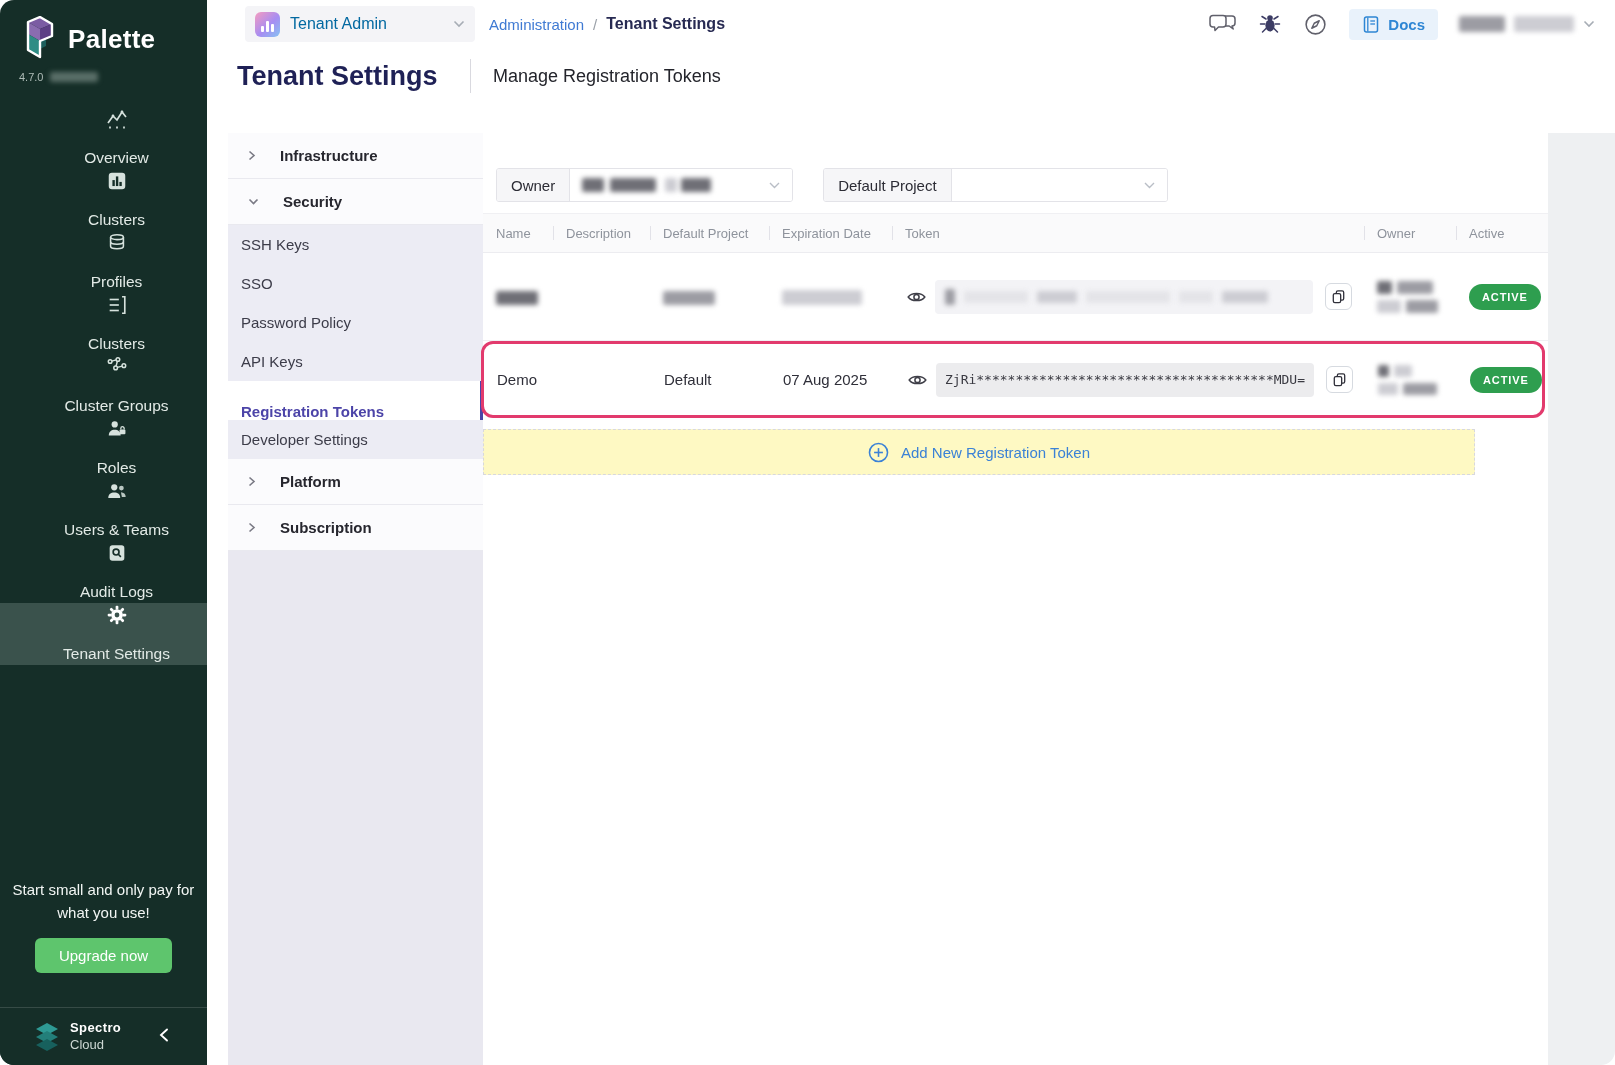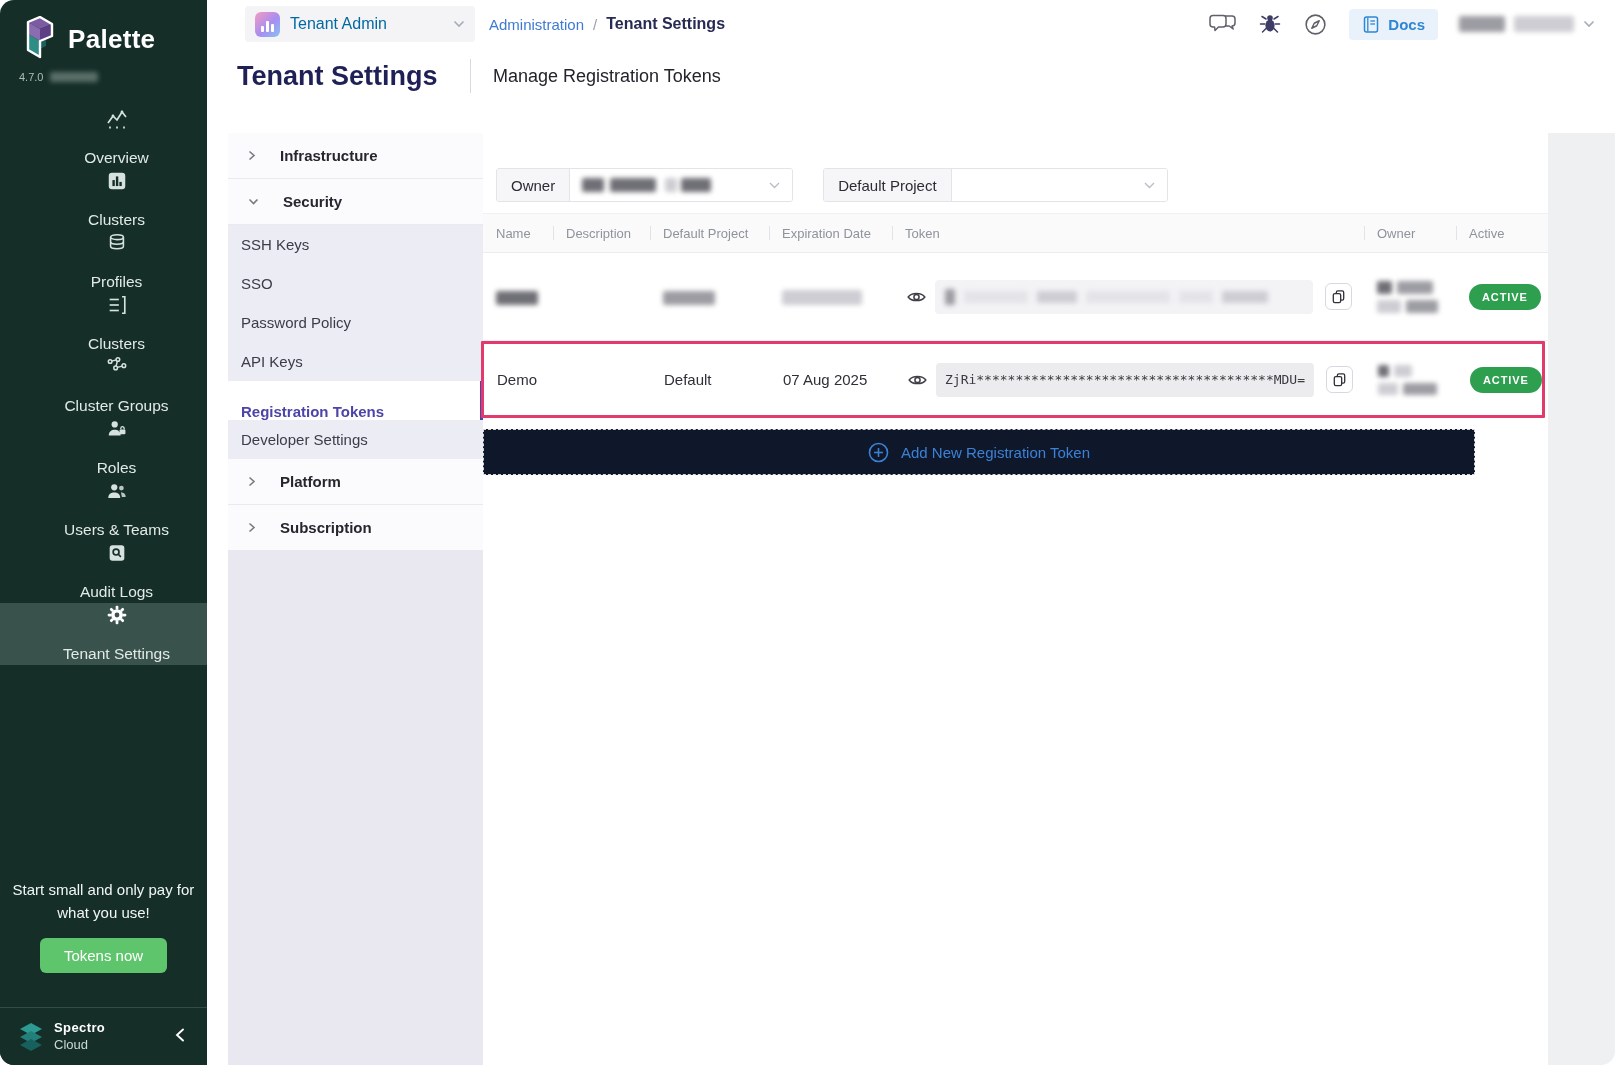--- a/index.html
+++ b/index.html
@@ -18,21 +18,21 @@
   .version-row { padding:9px 0 0 19px; font-size:11px; color:#aebcb7; display:flex; align-items:center; gap:7px; }
   .side-nav { margin-top:24px; }
   .nav-item { height:62px; display:flex; align-items:center; gap:18px; padding-left:26px; font-size:15.5px; color:#e2eae6; cursor:pointer;flex-direction:column; }
   .nav-item.active { background:#3a524c; }
   .nicon { width:24px; height:24px; display:flex; align-items:center; justify-content:center; flex:0 0 24px; }
 
   .promo { position:absolute; left:0; right:0; bottom:92px; text-align:center; font-size:15px; color:#f2f6f4; line-height:1.5; }
   .promo-text { width:200px; margin:0 auto; }
   .upgrade { margin-top:14px; background:#5ec56d; border:none; color:#fff; font-size:15px; padding:9px 24px; border-radius:6px; font-family:inherit; cursor:pointer; }
 
-  .side-footer { position:absolute; left:0; right:0; bottom:0; height:58px; border-top:1px solid rgba(255,255,255,.14); display:flex; align-items:center; gap:10px; padding:0 18px; background:#152e28; }
+  .side-footer { position:absolute; left:0; right:0; bottom:0; height:58px; border-top:1px solid rgba(255,255,255,.14); display:flex; align-items:center; gap:10px; padding:0 34px; background:#152e28; }
   .brand { font-size:13px; line-height:1.25; }
   .brand-top { display:block; font-weight:700; color:#fff; letter-spacing:.4px; }
   .brand-bottom { display:block; color:#cdd8d4; }
   .collapse-btn { margin-left:auto; cursor:pointer; background:none; border:none; padding:4px; }
 
   
   .topbar { position:absolute; left:207px; top:0; width:1408px; height:48px; display:flex; align-items:center; background:#fff; }
   .workspace { margin-left:38px; width:230px; height:36px; background:#f4f4f7; border-radius:4px; display:flex; align-items:center; gap:10px; padding:0 10px; cursor:pointer; }
   .ws-icon { width:25px; height:25px; border-radius:6px; background:linear-gradient(135deg,#f59cc0 0%,#a78df2 55%,#86c3f2 100%); display:flex; align-items:flex-end; justify-content:center; gap:2px; padding-bottom:5px; }
   .ws-icon i { display:block; width:3px; background:#fff; border-radius:1px; }
@@ -74,34 +74,34 @@
   .dp-value { width:215px; }
   .filter-value .chev { margin-left:auto; display:flex; }
 
   .grid7 { display:grid; grid-template-columns:70px 97px 119px 123px 472px 92px 1fr; align-items:center; padding-left:13px; }
   .thead { margin-top:11px; height:40px; background:#fafafb; border-top:1px solid #f0f0f3; border-bottom:1px solid #ececf0; font-size:13px; color:#8e939c; }
   .th { position:relative; padding-right:12px; }
   .th:not(:last-child)::after { content:""; position:absolute; right:12px; top:50%; transform:translateY(-50%); width:1px; height:14px; background:#e2e2e8; }
 
   .trow { font-size:15px; color:#2f2f39; }
   .row1 { height:88px; border-bottom:1px solid #f0f0f3; }
-  .row2 { height:77px; border:3px solid #e23a6d; margin-left:-2px; width:1064px; border-radius:1px; }
+  .row2 { height:77px; border:3px solid #e23a6d; margin-left:-2px; width:1064px; border-radius:12px; }
 
   .token-cell { display:flex; align-items:center; }
   .eye-btn { width:22px; height:22px; display:flex; align-items:center; justify-content:center; cursor:pointer; background:none; border:none; padding:0; }
   .token-box { margin-left:8px; width:378px; height:34px; background:#ececee; border-radius:4px; display:flex; align-items:center; justify-content:center; font-family:"DejaVu Sans Mono", monospace; font-size:13px; color:#3a3a42; white-space:nowrap; overflow:hidden; }
   .token-box.redacted { background:#f3f3f6; justify-content:flex-start; gap:9px; padding:0 10px; }
   .copy-btn { margin-left:12px; width:27px; height:27px; border:1px solid #d6dae0; border-radius:6px; background:#fff; display:flex; align-items:center; justify-content:center; cursor:pointer; flex:0 0 27px; }
 
   .owner-cell { display:flex; flex-direction:column; gap:6px; }
   .owner-line { display:flex; gap:5px; align-items:center; }
 
   .badge { justify-self:start; background:#2e9e4f; color:#fff; font-size:11px; font-weight:700; letter-spacing:.9px; border-radius:14px; padding:7px 13px; }
 
-  .add-box { margin-top:11px; width:992px; height:46px; border:1px dashed #d8d8dd; display:flex; align-items:center; justify-content:center; gap:12px; color:#3b82d6; font-size:15px; cursor:pointer; background:#0f172a; }
+  .add-box { margin-top:11px; width:992px; height:46px; border:1px dashed #d8d8dd; display:flex; align-items:center; justify-content:center; gap:12px; color:#3b82d6; font-size:15px; cursor:pointer; background:#fef9c3; }
 
   
   .blur { display:inline-block; border-radius:2px; filter:blur(2.5px); vertical-align:middle; }
   .g1 { background:#6f6f76; } .g2 { background:#9c9ca3; } .g3 { background:#cdcdd3; } .g4 { background:#e4e4e8; }
   .gs { background:#5a6f68; }
 </style>
 </head>
 <body>
 
 <div class="app">
@@ -229,21 +229,21 @@
             <circle cx="12" cy="12" r="6.4"></circle>
             <circle cx="12" cy="12" r="2.6" fill="#3a524c"></circle>
           </svg>
         </span>
         <span>Tenant Settings</span>
       </div>
     </nav>
 
     <div class="promo">
       <div class="promo-text">Start small and only pay for what you use!</div>
-      <button class="upgrade">Tokens now</button>
+      <button class="upgrade">Upgrade now</button>
     </div>
 
     <div class="side-footer">
       <svg width="26" height="30" viewBox="0 0 26 30">
         <polygon points="13,1 24,7 13,13 2,7" fill="#2e9a94"></polygon>
         <polygon points="13,9 24,15 13,21 2,15" fill="#237f7a"></polygon>
         <polygon points="13,17 24,23 13,29 2,23" fill="#17605d"></polygon>
       </svg>
       <span class="brand">
         <span class="brand-top">Spectro</span>

